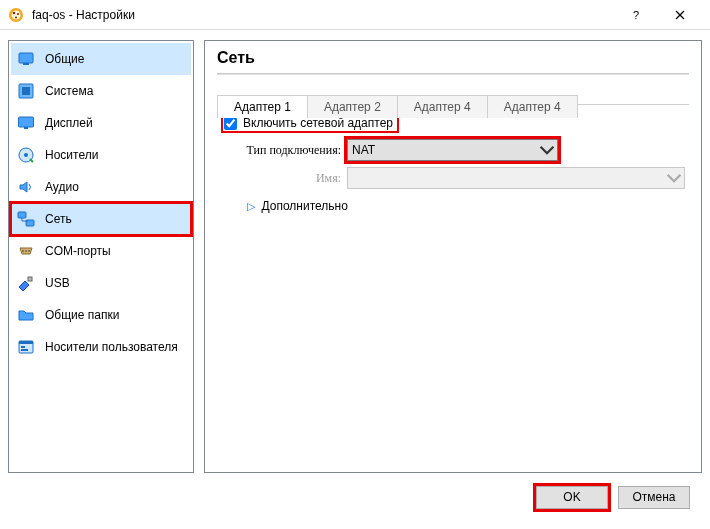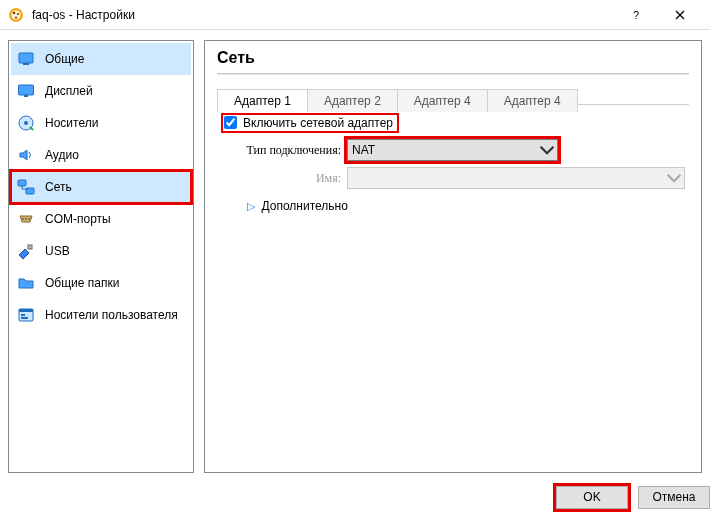--- a/index.html
+++ b/index.html
@@ -42,32 +42,32 @@
     padding: 4px 12px 8px 12px;
     display: flex; flex-direction: column;
   }
   .main-title { font-size: 16px; font-weight: 600; margin: 4px 0 6px 0; }
   .main-sep   { height: 2px; background: linear-gradient(#bcbcbc,#f0f0f0); margin-bottom: 6px; }
 
   .tabs { display:flex; border-bottom:1px solid #cfcfcf; }
   .tab {
     font-size: 12px; padding: 4px 16px;
     border: 1px solid #cfcfcf; border-bottom: none;
-    background: #f4f4f4; margin-right: -1px; position: relative; top: 8px;
+    background: #f4f4f4; margin-right: -1px; position: relative; top: 14px;
     color: #555;
   }
   .tab.active {
     background: #fff; color: #000;
     border-top: 1px solid #cfcfcf;
     z-index: 2;
   }
 
   .form-area { padding: 8px 4px 0 4px; font-size:12px; }
 
-  .chk-row { display:flex; align-items:flex-start; gap:6px; border:2px solid #e60000; width: max-content; padding: 1px 4px 1px 1px; }
+  .chk-row { display:flex; align-items:flex-end; gap:6px; border:2px solid #e60000; width: max-content; padding: 1px 4px 1px 1px; }
   .chk-row input { margin:0; }
   .chk-row label { color:#000; }
 
   .field-row {
     display:flex; align-items:center; margin-top:6px;
   }
   .field-row .lbl {
     width: 126px; text-align:right; padding-right:6px; color:#000;font-family:Liberation Serif, serif;
   }
   .field-row .lbl.disabled { color:#a0a0a0; }
@@ -85,21 +85,21 @@
 
   .expander {
     margin-top: 10px; display:flex; align-items:center; gap:6px; color:#000;
     padding-left: 26px;
   }
   .expander .tri { color:#1976ed; font-size:11px; }
 
   
   .footer {
     height: 40px; display:flex; align-items:center; justify-content:flex-end;
-    gap: 10px; padding: 0 0 4px 0;
+    gap: 10px; padding: 0 20px 4px 0;
   }
   .btn {
     min-width: 72px; height: 23px;
     border: 1px solid #adadad; background:#e1e1e1;
     font-size:12px; display:flex; align-items:center; justify-content:center;
   }
   .btn.hi { outline: 3px solid #e60000; outline-offset: 0; }
 </style>
 </head>
 <body>
@@ -136,20 +136,29 @@
           <svg viewBox="0 0 18 18">
             <rect x="2" y="3" width="14" height="10" rx="1" fill="#4aa3ff" stroke="#1e6fc1"></rect>
             <rect x="6" y="13" width="6" height="2" fill="#1e6fc1"></rect>
           </svg>
         </span>
       <span>Общие</span>
     </div>
     <div class="side-item">
       <span class="ic">
           <svg viewBox="0 0 18 18">
+            <rect x="2" y="2" width="14" height="14" rx="1" fill="#6fb8ff" stroke="#1e6fc1"></rect>
+            <rect x="5" y="5" width="8" height="8" fill="#1e6fc1"></rect>
+          </svg>
+        </span>
+      <span>Система</span>
+    </div>
+    <div class="side-item">
+      <span class="ic">
+          <svg viewBox="0 0 18 18">
             <rect x="1.5" y="3" width="15" height="10" rx="1" fill="#4aa3ff" stroke="#1e6fc1"></rect>
             <rect x="7" y="13" width="4" height="2" fill="#1e6fc1"></rect>
           </svg>
         </span>
       <span>Дисплей</span>
     </div>
     <div class="side-item">
       <span class="ic">
           <svg viewBox="0 0 18 18">
             <circle cx="9" cy="9" r="7" fill="#cde8ff" stroke="#1e6fc1"></circle>

